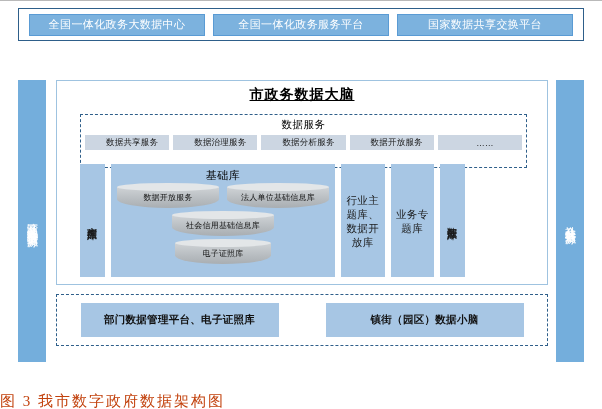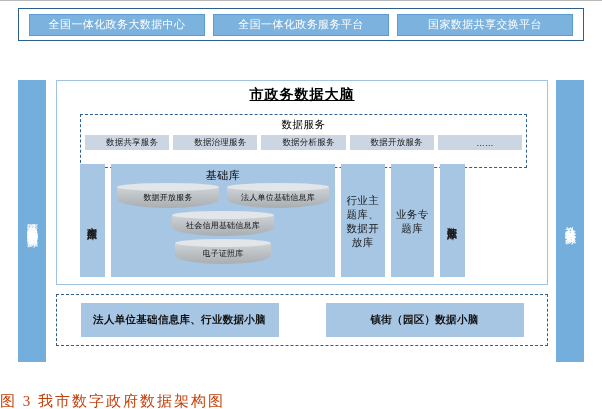--- a/index.html
+++ b/index.html
@@ -393,21 +393,21 @@
 
         <div class="vbox vbox-open">
           <span>数据开放库</span>
         </div>
 
       </div>
     </div>
 
     <div class="bottom-block">
       <div class="bottom-chip">
-        <span>法人单位基础信息库、行业数据小脑</span>
+        <span>部门数据管理平台、电子证照库</span>
       </div>
       <div class="bottom-chip">
         <span>镇街（园区）数据小脑</span>
       </div>
     </div>
 
   </div>
 
   <div class="caption">图 3 我市数字政府数据架构图</div>
 

